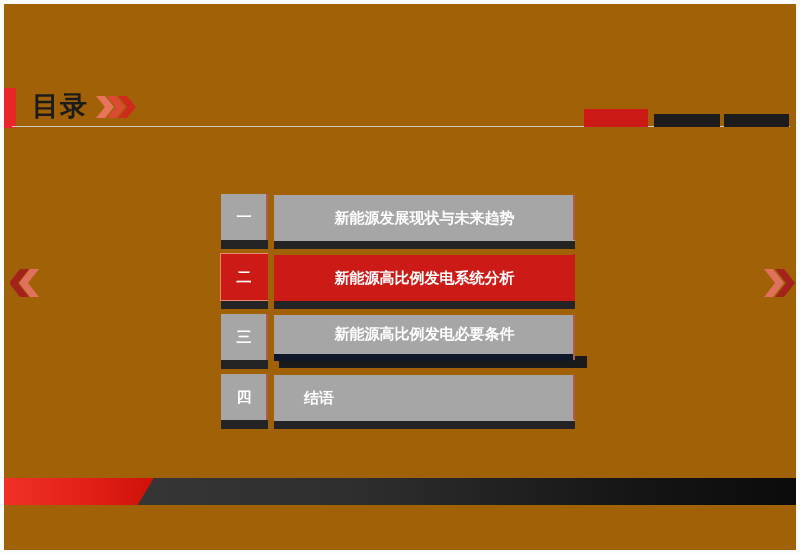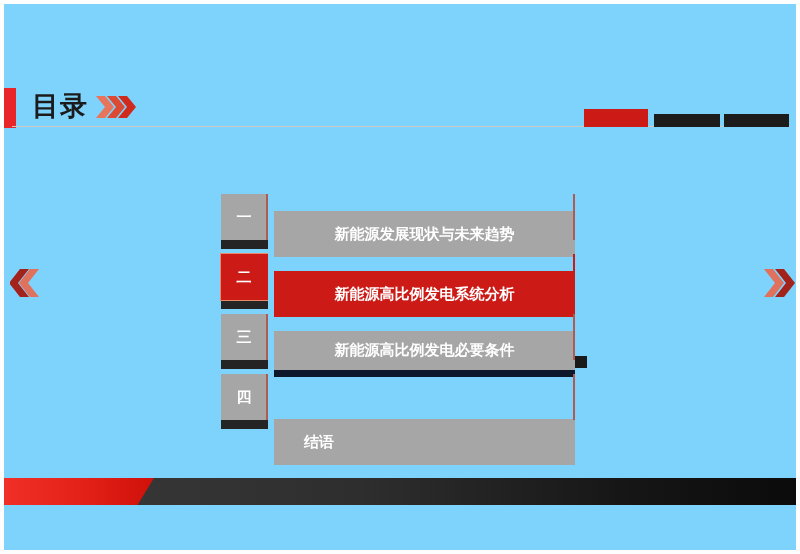--- a/index.html
+++ b/index.html
@@ -19,21 +19,21 @@
     background: #fdfdfd;
     overflow: hidden;
     box-sizing: border-box;
   }
   .slide-inner {
     position: absolute;
     left: 4px;
     top: 4px;
     width: 792px;
     height: 546px;
-    background: #7dd3fc;
+    background: #a16207;
     overflow: hidden;
   }
 
   
   .header-red-tab {
     position: absolute;
     left: 0px;
     top: 84px;
     width: 12px;
     height: 40px;
@@ -141,33 +141,33 @@
     position: absolute;
     left: 0px;
     top: 46px;
     width: 47px;
     height: 9px;
     background: #242424;
   }
   .text-box {
     position: absolute;
     left: 53px;
-    top: 17px;
+    top: 1px;
     width: 301px;
     height: 46px;
     background: #a6a6a6;
     display: flex;
     align-items: center;
     color: #ffffff;
     font-size: 15px;
     font-weight: bold;
     box-sizing: border-box;
   }
   .text-box.centered  { justify-content: center; }
-  .text-box.leftalign { justify-content: flex-start; padding-left: 30px; margin-top: 28px; }
+  .text-box.leftalign { justify-content: flex-start; padding-left: 30px; }
   .text-box-edge {
     position: absolute;
     left: 352px;
     top: 0px;
     width: 2px;
     height: 46px;
     background: #b05b52;
   }
   .text-shadow {
     position: absolute;

